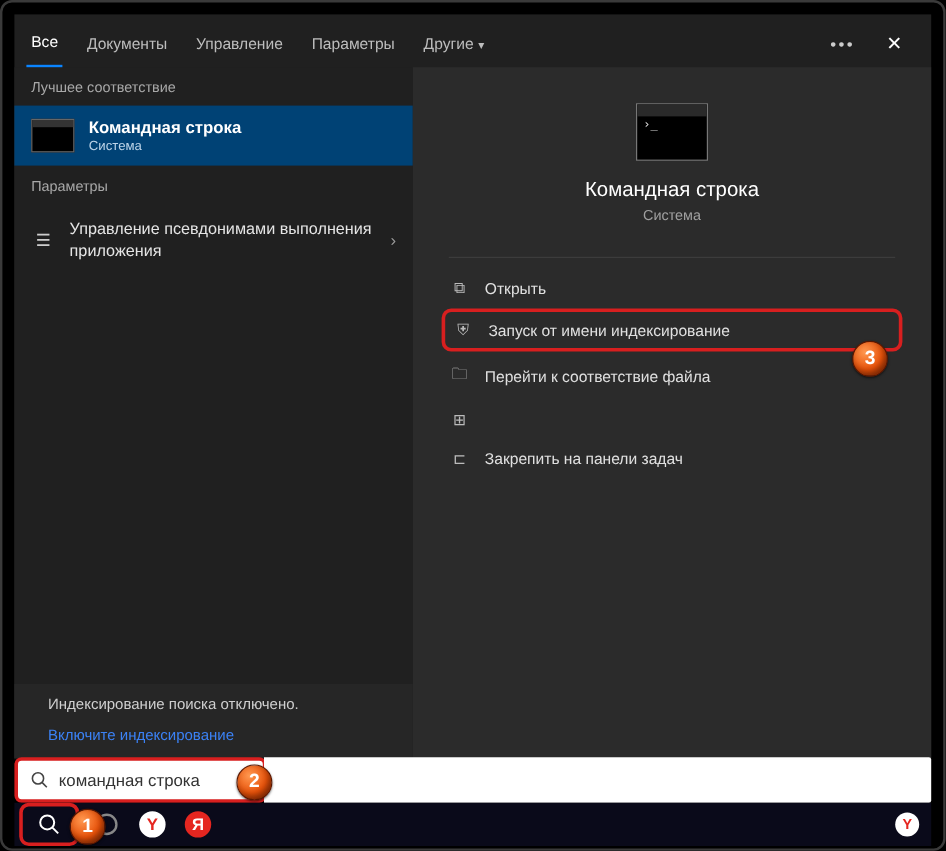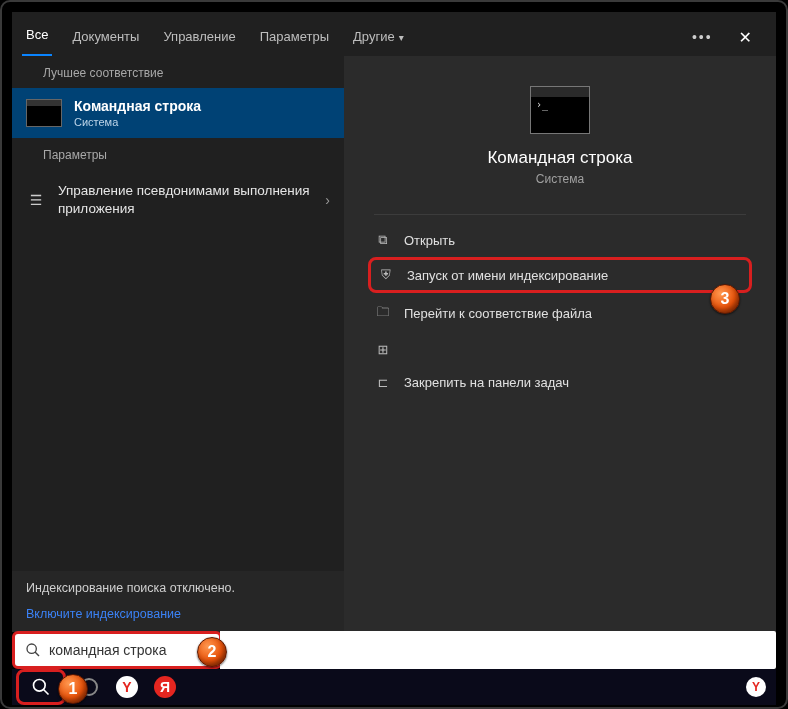--- a/index.html
+++ b/index.html
@@ -8,31 +8,31 @@
   .tabs { display: flex; align-items: center; padding: 6px 10px 0 10px; gap: 16px; height: 44px; }
   .tab { color: #bdbdbd; font-size: 13px; padding: 10px 4px 12px 4px; cursor: pointer; text-align: center; }
   .tab.active { color: #fff; border-bottom: 3px solid #0a84ff; }
   .tab .chev { margin-left: 4px; font-size: 10px; }
   .tabs-right { margin-left: auto; display: flex; align-items: center; gap: 18px; padding-right: 6px;}
   .tabs-right .dots { color: #ccc; letter-spacing: 2px; font-size: 14px; cursor: pointer; }
   .tabs-right .close { color: #fff; font-size: 16px; cursor: pointer; font-weight: 300; padding: 4px 8px;}
   .body { flex: 1; display: flex; }
   .left { width: 332px; display: flex; flex-direction: column; background: #202020; }
   .right { flex: 1; background: #2b2b2b; display: flex; flex-direction: column; align-items: center; padding-top: 30px; }
-  .section-h { color: #a8a8a8; font-size: 12px; padding: 10px 14px 8px 31px; }
+  .section-h { color: #a8a8a8; font-size: 12px; padding: 10px 14px 8px 14px; }
   .best { background: #004275; display: flex; align-items: center; padding: 10px 14px; gap: 12px; cursor: pointer; }
   .best-icon { width: 36px; height: 28px; background: #000; border: 1px solid #666; position: relative; }
   .best-icon::before { content:""; position:absolute; left:0; top:0; right:0; height:6px; background:#333;}
   .best-title { color: #fff; font-size: 14px; font-weight: 600; }
   .best-sub { color: #bcd4e8; font-size: 11px; margin-top: 2px; }
   .param-item { display: flex; align-items: center; padding: 12px 14px; gap: 12px; cursor: pointer; }
   .param-item .picon { width: 20px; height: 20px; display:flex; align-items:center; justify-content:center; color:#ccc; font-size:14px;}
   .param-item .ptext { color: #e5e5e5; font-size: 13.5px; line-height: 1.35; flex:1;}
   .param-item .chev2 { color: #9a9a9a; font-size: 14px; }
-  .left-bottom { margin-top: auto; background: #262626; padding: 10px 14px 10px 14px; }
+  .left-bottom { margin-top: auto; background: #262626; padding: 10px 14px 10px 28px; }
   .lb-text { color: #cfcfcf; font-size: 12.5px; }
   .lb-link { color: #3b82f6; font-size: 12.5px; margin-top: 12px; cursor: pointer; display:inline-block;}
   .app-icon { width: 60px; height: 48px; background: #000; border: 1px solid #777; position: relative; margin-bottom: 14px; }
   .app-icon::before { content:""; position:absolute; left:0; top:0; right:0; height:10px; background:#2a2a2a;}
   .app-icon::after { content:"›_"; position:absolute; left:5px; top:12px; color:#ddd; font-size:10px; font-family:monospace;}
   .app-title { color: #fff; font-size: 17px; margin-bottom: 4px; }
   .app-sub { color: #a0a0a0; font-size: 12px; margin-bottom: 28px; }
   .divider { height: 1px; background: #3c3c3c; width: 86%; margin-bottom: 8px; }
   .actions { width: 100%; padding: 0 24px; }
   .action { display: flex; align-items: center; gap: 12px; padding: 9px 6px; color: #e0e0e0; font-size: 13px; cursor: pointer; border-radius: 2px;}

